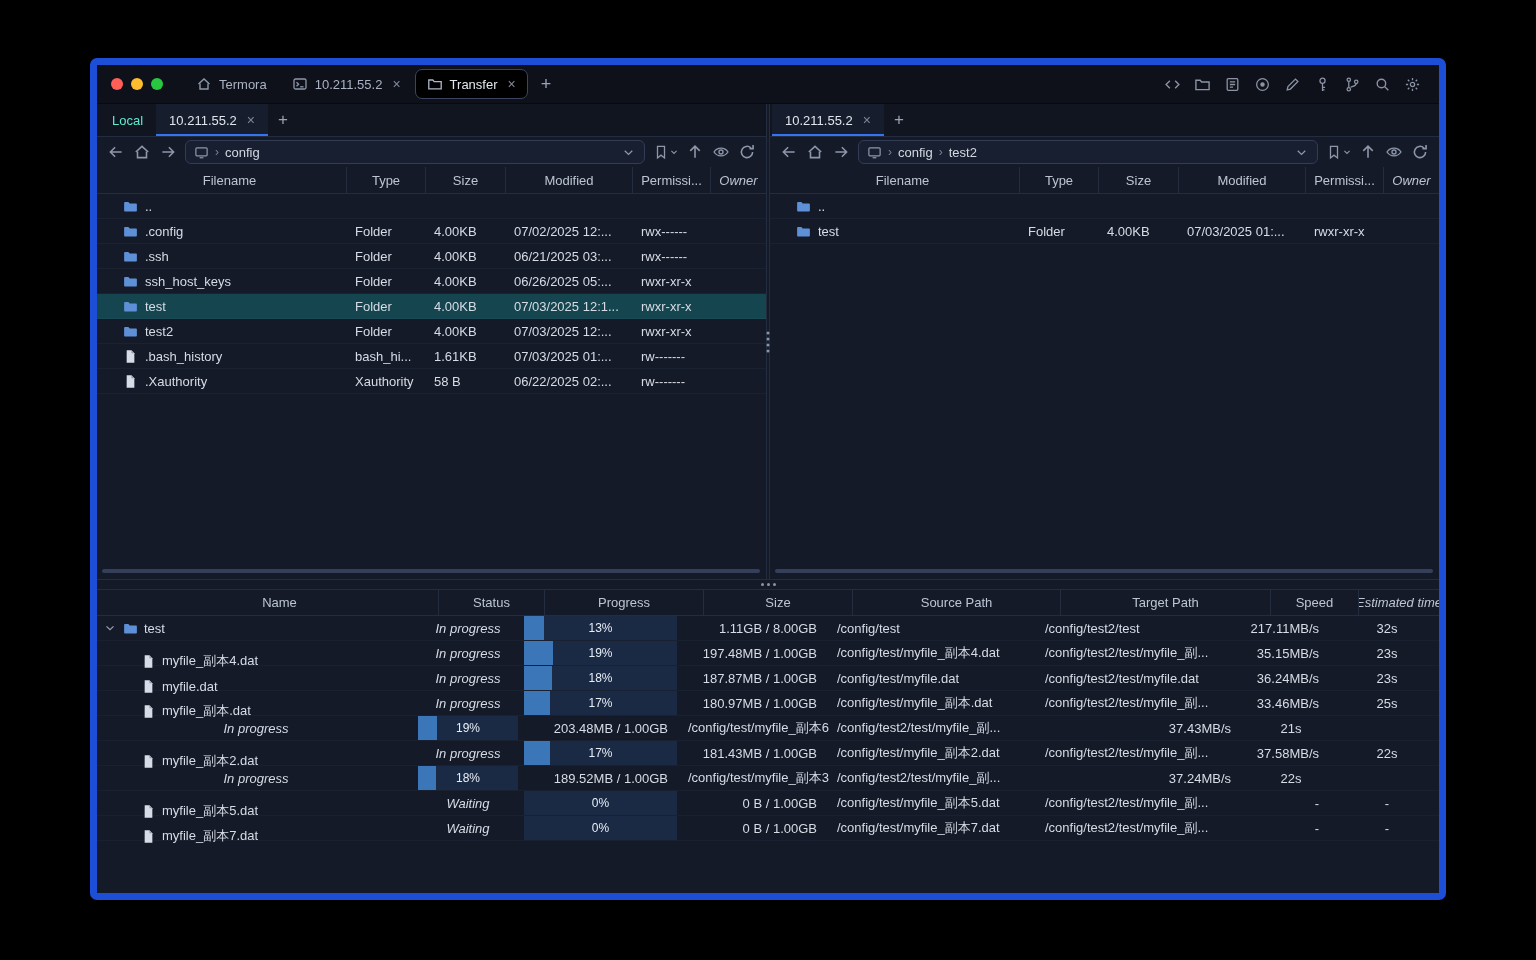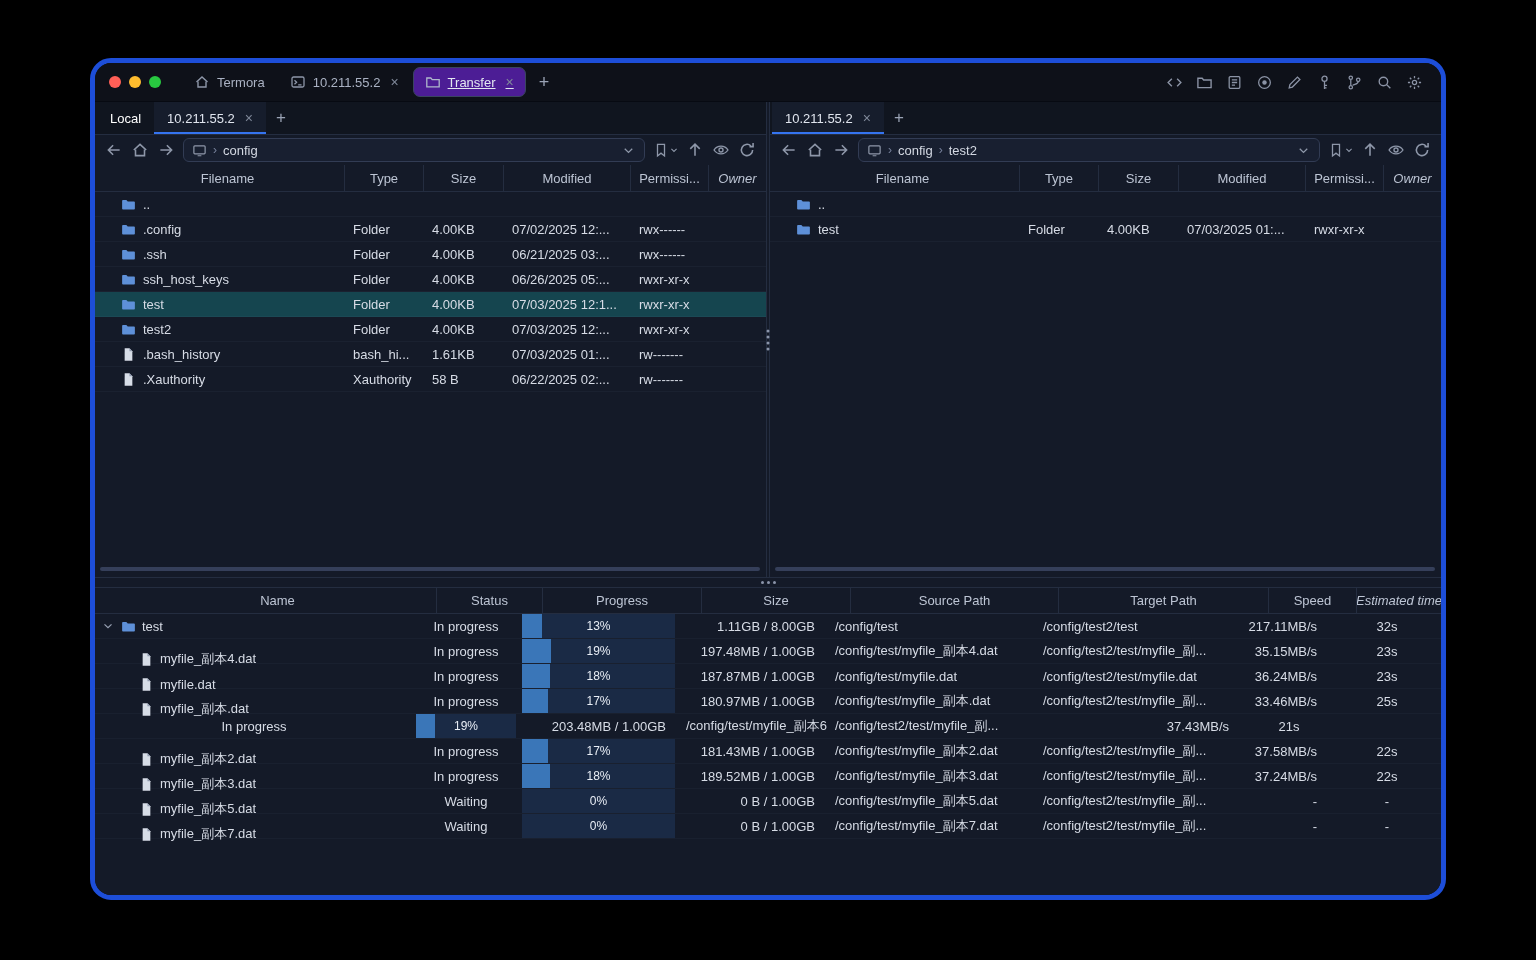--- a/index.html
+++ b/index.html
@@ -1,54 +1,54 @@
 <!DOCTYPE html>
 <html style="--accent: #3574f0; --selection: #15454f; --progress-fill: #3a76b8; --progress-track: #1a2a45; --folder-icon: #5e90d8; --file-icon: #d7dde7; --traffic-red: #ff5f57; --traffic-yellow: #febc2e; --traffic-green: #28c840;"><head>
 <meta charset="utf-8">
 <style>
   * { box-sizing: border-box; margin: 0; padding: 0; }
   html,body { width:1536px; height:960px; background:#000; font-family:"Liberation Sans","DejaVu Sans",sans-serif; }
   .stage { position:relative; width:1536px; height:960px; background:#000; overflow:hidden; }
 
   .window { position:absolute; left:90px; top:58px; width:1356px; height:842px;
-    background:#141a28; border-radius:21px; overflow:hidden; display:flex; flex-direction:column;
-    border:5px solid #1d4ed8; }
+    background:#141a28; border-radius:7px; overflow:hidden; display:flex; flex-direction:column;
+    border:7px solid #1d4ed8; }
 
   
   .titlebar { flex:0 0 39px; background:#0e1119; display:flex; align-items:center; padding:0 14px;
     border-bottom:1px solid #070a12; }
   .traffic { display:flex; align-items:center; gap:8px; }
   .tl { width:12px; height:12px; border-radius:50%; display:inline-block; }
   .tl.red    { background:var(--traffic-red,#ff5f57); }
   .tl.yellow { background:var(--traffic-yellow,#febc2e); }
   .tl.green  { background:var(--traffic-green,#28c840); }
   .win-tabs { display:flex; align-items:center; margin-left:22px; height:100%; }
   .win-tab { display:flex; align-items:center; gap:7px; height:30px; padding:0 11px; margin-right:3px;
     border-radius:7px; font-size:13px; color:#aab2c3; cursor:default; }
-  .win-tab.active { background:#4c1d95; border:1px solid #3a455f; color:#e2e7f0;text-decoration:underline; }
+  .win-tab.active { background:#000000; border:1px solid #3a455f; color:#e2e7f0; }
   .win-tab .wt-icon { width:16px; height:16px; display:flex; color:#8e97a9; }
   .win-tab.active .wt-icon { color:#aeb8cc; }
   .tab-close { color:#7f8899; font-size:14px; line-height:1; padding-left:3px; cursor:pointer; }
   .win-add { color:#9aa3b5; font-size:18px; margin-left:10px; line-height:1; cursor:pointer; }
   .tb-actions { margin-left:auto; display:flex; align-items:center; gap:13px; padding-right:4px; }
   .tb-actions .act { width:17px; height:17px; color:#8b93a5; display:flex; cursor:pointer; }
   svg { width:100%; height:100%; display:block; }
 
   
   .fm-row { flex:0 0 475px; display:flex; }
   .fm-panel { width:676px; display:flex; flex-direction:column; background:#141a28; position:relative; }
   .v-splitter { width:4px; background:#141a28; border-left:1px solid #242d40; border-right:1px solid #242d40;
     position:relative; cursor:col-resize; }
   .v-splitter .vdots { position:absolute; top:50%; left:50%; transform:translate(-50%,-50%);
     display:flex; flex-direction:column; gap:3px; }
   .dot { width:3px; height:3px; border-radius:50%; background:#8a94a9; }
 
   .panel-tabs { flex:0 0 33px; display:flex; align-items:stretch; background:#10151f;
     border-bottom:1px solid #242d40; padding-left:2px; }
-  .panel-tab { display:flex; align-items:center; gap:7px; padding:0 13px; font-size:13px; color:#ffffff;
+  .panel-tab { display:flex; align-items:center; gap:7px; padding:0 13px; font-size:13px; color:#5eead4;
     position:relative; cursor:pointer; }
   .panel-tab.active { color:#e0e5ee; background:#161d2c; }
   .panel-tab.active::after { content:''; position:absolute; left:0; right:0; bottom:0; height:2px;
     background:var(--accent,#3574f0); }
   .panel-add { display:flex; align-items:center; color:#9aa3b5; font-size:17px; padding:0 10px; cursor:pointer; }
 
   .toolbar { flex:0 0 30px; display:flex; align-items:center; gap:8px; padding:0 10px; background:#141a28; }
   .tb-icon { width:18px; height:18px; color:#8e97a9; display:flex; align-items:center; justify-content:center; cursor:pointer; }
   .tb-icon i { display:flex; width:16px; height:16px; }
   .tb-icon.bm { width:auto; gap:0; }
@@ -81,21 +81,21 @@
     display:flex; align-items:center; justify-content:center; gap:3px; cursor:row-resize; }
   .transfer { flex:1; display:flex; flex-direction:column; background:#141a28; }
   .tr-grid { display:grid; grid-template-columns:318px 106px 159px 149px 208px 210px 88px 1fr; }
   .tr-head { flex:0 0 26px; border-bottom:1px solid #242d40; color:#bdc5d4; font-size:13px;padding-left:24px; }
   .tr-body { flex:1; overflow:hidden; }
   .tr-row { height:25px; align-items:center; font-size:13px; color:#d7dce6;
     border-bottom:1px solid rgba(130,150,190,0.05); }
   .tr-row .cell.name { padding-left:6px; gap:6px; }
   .tr-row .cell.name.child { padding-left:44px;margin-top:16px; }
   .expander { width:14px; height:14px; display:flex; color:#98a1b3; flex:0 0 auto; cursor:pointer; }
-  .status-cell { justify-content:center; }
+  .status-cell { justify-content:center;font-style:italic; }
   .size-cell { justify-content:flex-end; padding-right:12px; }
   .speed-cell { justify-content:flex-end; padding-right:16px; }
   .eta-cell { justify-content:center; }
   .prog-cell { padding:0 3px; }
   .bar { position:relative; flex:1; height:31px; background:var(--progress-track,#1a2a45); border-radius:2px;
     overflow:hidden; display:flex; align-items:center; justify-content:center; }
   .fill { position:absolute; left:0; top:0; bottom:0; background:var(--progress-fill,#3a76b8); }
   .pct { position:relative; font-size:12px; color:#e8edf5; }
 </style>
 </head>
@@ -685,29 +685,20 @@
                 <span class="pct">17%</span>
               </div>
             </div>
             <div class="cell size-cell">181.43MB / 1.00GB</div>
             <div class="cell">/config/test/myfile_副本2.dat</div>
             <div class="cell">/config/test2/test/myfile_副...</div>
             <div class="cell speed-cell">37.58MB/s</div>
             <div class="cell eta-cell">22s</div>
           </div>
           <div class="tr-row tr-grid">
-            <div class="cell name child">
-              <span class="row-icon">
-                <svg viewBox="0 0 16 16">
-                  <path d="M3.9 1.4h5.1l3.1 3.1v10.1H3.9z" style="fill:var(--file-icon,#d7dde7)"></path>
-                  <path d="M9 1.4 12.1 4.5H9z" fill="#8f9aae"></path>
-                </svg>
-              </span>
-              <span>myfile_副本3.dat</span>
-            </div>
             <div class="cell status-cell">In progress</div>
             <div class="cell prog-cell">
               <div class="bar">
                 <div class="fill" style="width:18%"></div>
                 <span class="pct">18%</span>
               </div>
             </div>
             <div class="cell size-cell">189.52MB / 1.00GB</div>
             <div class="cell">/config/test/myfile_副本3.dat</div>
             <div class="cell">/config/test2/test/myfile_副...</div>

